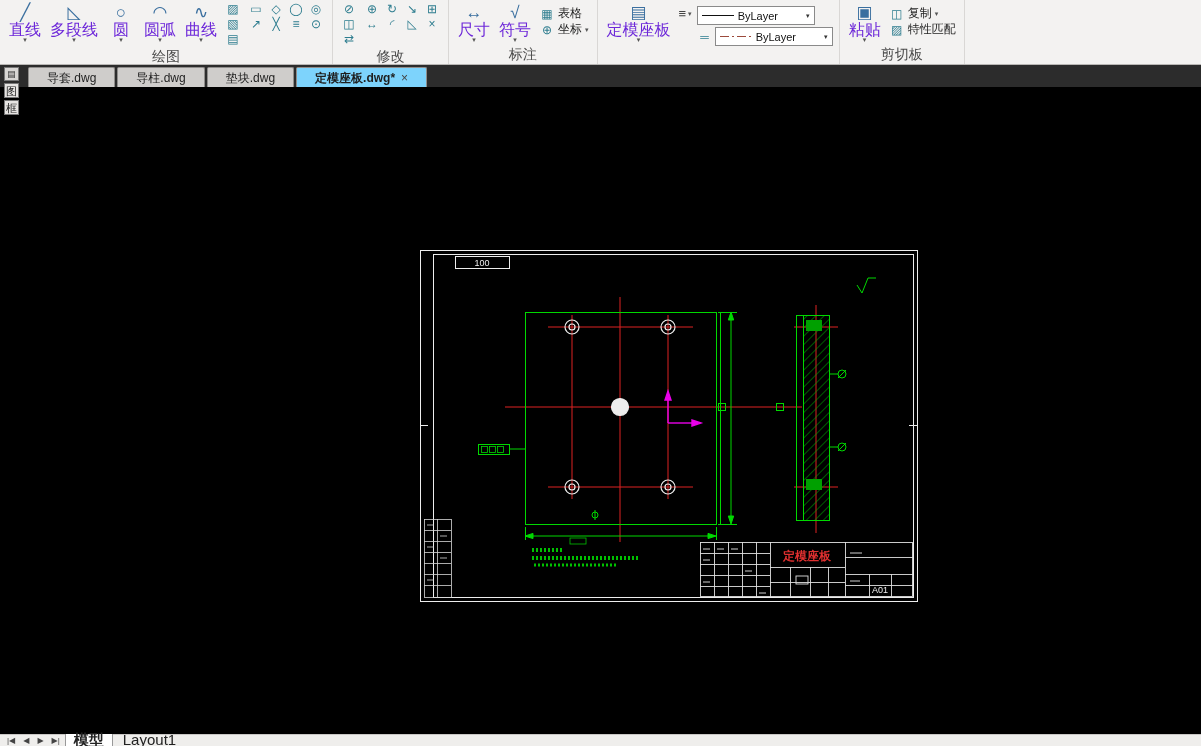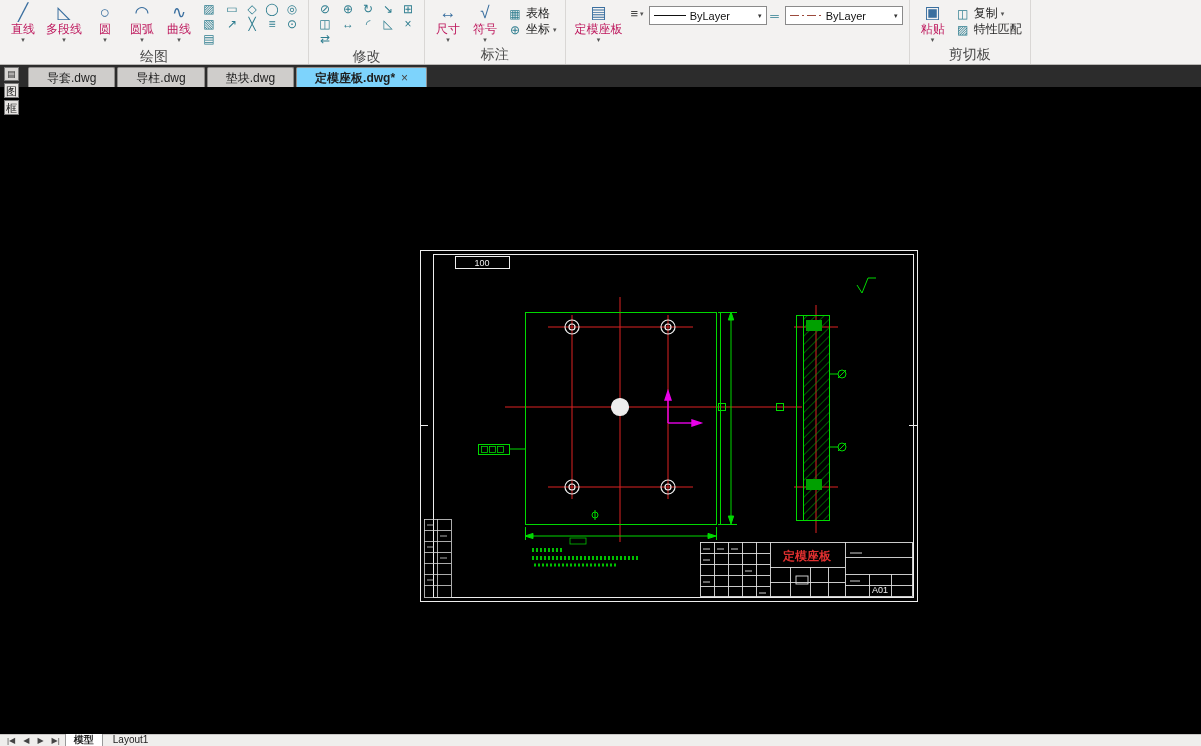--- a/index.html
+++ b/index.html
@@ -14,33 +14,33 @@
     background:#f3f2f1; border-bottom:1px solid #b9b7b5;
     display:flex; align-items:stretch;
   }
   .panel { display:flex; flex-direction:column; justify-content:space-between;
            padding:2px 6px 0; border-right:1px solid #d9d7d5; }
   .panel-body { display:flex; gap:3px; align-items:flex-start; }
   .panel-label { font-size:14px; color:#4a4a4a; text-align:center; padding:1px 6px 2px; }
   .bigbtn { display:flex; flex-direction:column; align-items:center;
             min-width:34px; padding:1px 3px; cursor:default; }
   .bigbtn .glyph { font-size:17px; height:20px; line-height:20px; color:#3a6f9f; }
-  .bigbtn .lbl { font-size:12px; line-height:13px; color:#be185d; white-space:nowrap; }
+  .bigbtn .lbl { font-size:16px; line-height:13px; color:#6d28d9; white-space:nowrap; }
   .caret { font-size:7px; line-height:8px; color:#555; }
   .icon-col { display:flex; flex-direction:column; }
   .icon-grid { display:grid; grid-template-columns:repeat(4,20px); }
   .small-icon { width:20px; height:15px; font-size:12px; line-height:15px;
                 text-align:center; color:#2e7d8f; }
   .mini-rows { display:flex; flex-direction:column; gap:1px; padding-top:4px; }
   .mini-row { display:flex; align-items:center; gap:3px; font-size:12px;
               height:15px; padding:0 2px; color:#1f1f1f; white-space:nowrap; }
   .mi { color:#2e7d8f; font-size:12px; width:16px; text-align:center; }
   .menu-btn { display:flex; align-items:center; gap:2px; padding:4px 2px 0;
               font-size:13px; color:#444; }
-  .prop-rows { display:flex; flex-direction:row; padding-top:3px; }
+  .prop-rows { display:flex; flex-direction:column; padding-top:3px; }
   .prop-row { display:flex; align-items:center; gap:2px; }
   .combo { display:flex; align-items:center; gap:4px; height:19px; width:118px;
            background:#fff; border:1px solid #8a8a8a; padding:0 4px;
            font-size:11px; color:#111; margin:1px 0; }
   .combo .val { flex:1; overflow:hidden; white-space:nowrap; }
   .combo .caret { color:#333; }
   .preview { width:32px; height:9px; position:relative; }
   .preview.solid::after { content:""; position:absolute; left:0; right:0; top:4px;
            height:1px; background:#111; }
   .preview.dashdot::after { content:""; position:absolute; left:0; right:0; top:4px; height:1px;
@@ -64,21 +64,21 @@
                font-size:11px; line-height:15px; text-align:center; color:#222; }
   
   .canvas { position:absolute; top:87px; left:0; width:997px; height:647px; background:#000; }
   .draw-svg { position:absolute; top:0; left:0; }
   
   .statusbar { position:absolute; bottom:0; left:0; width:1201px; height:12px;
                background:#efeeec; border-top:1px solid #c9c7c5;
                display:flex; align-items:center; gap:2px; padding-left:4px;
                font-size:9px; color:#333; }
   .nav-btn { font-size:8px; padding:0 3px; color:#444; }
-  .sheet-tab { height:14px; line-height:11px; padding:0 8px; font-size:10px; color:#222; }
+  .sheet-tab { height:14px; line-height:11px; padding:0 8px; font-size:15px; color:#222; }
   .sheet-tab.active { background:#fff; font-weight:bold; border-left:1px solid #999; border-right:1px solid #999; }
 </style>
 </head>
 <body>
 
 <div class="ribbon">
 
   <div class="panel">
     <div class="panel-body">
       <div class="bigbtn">

